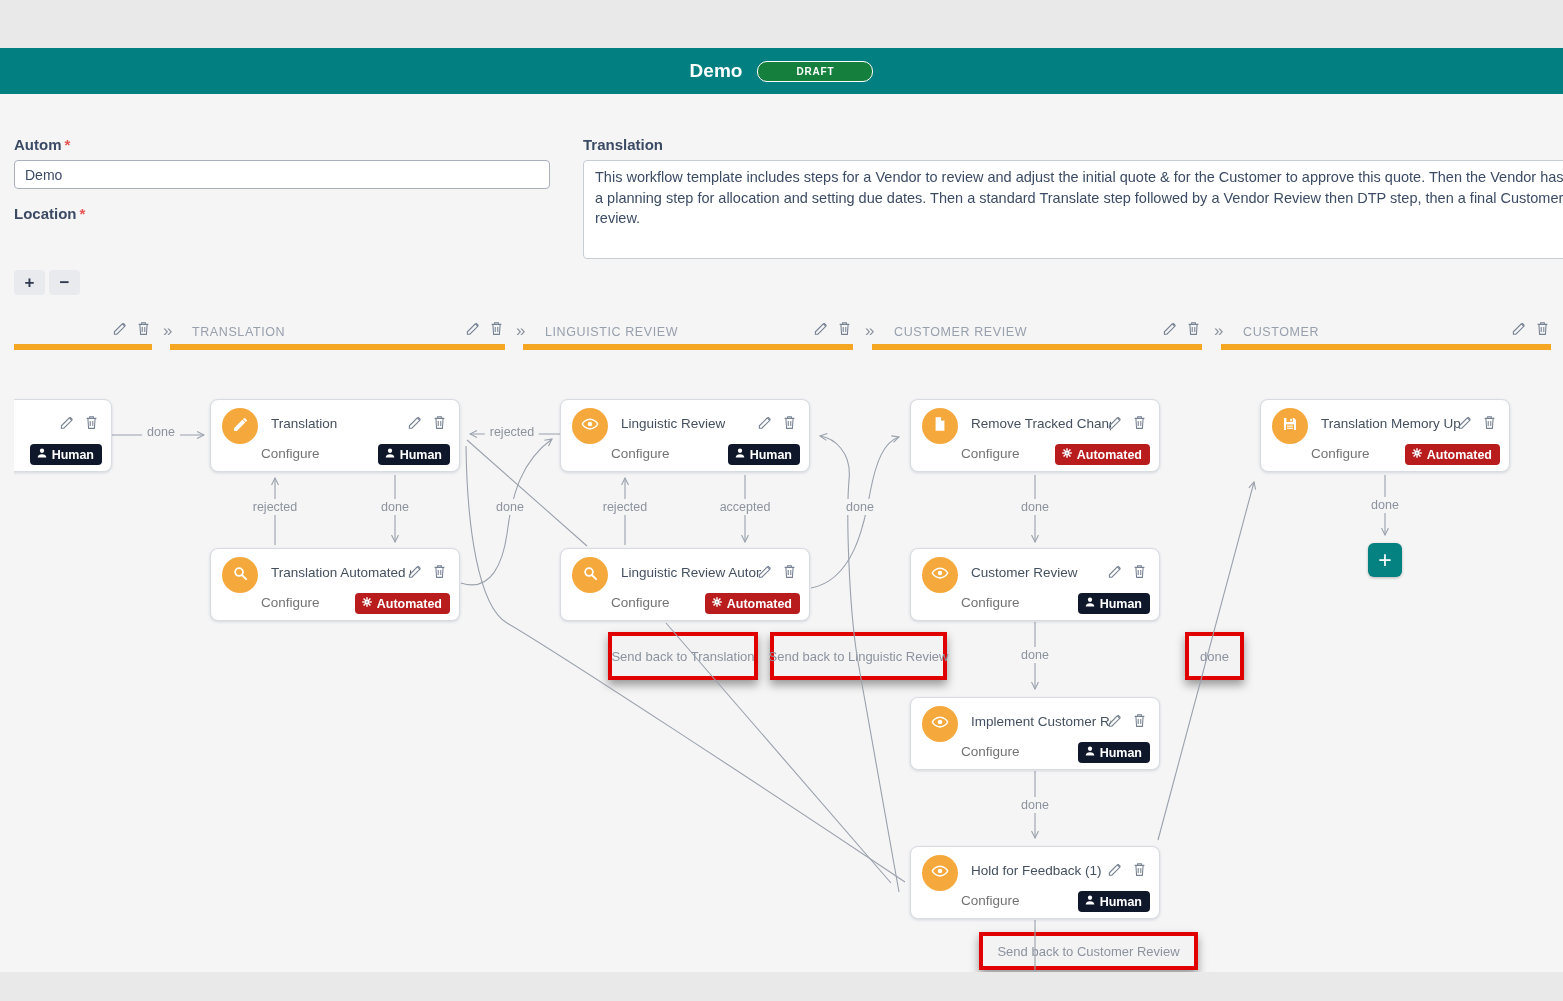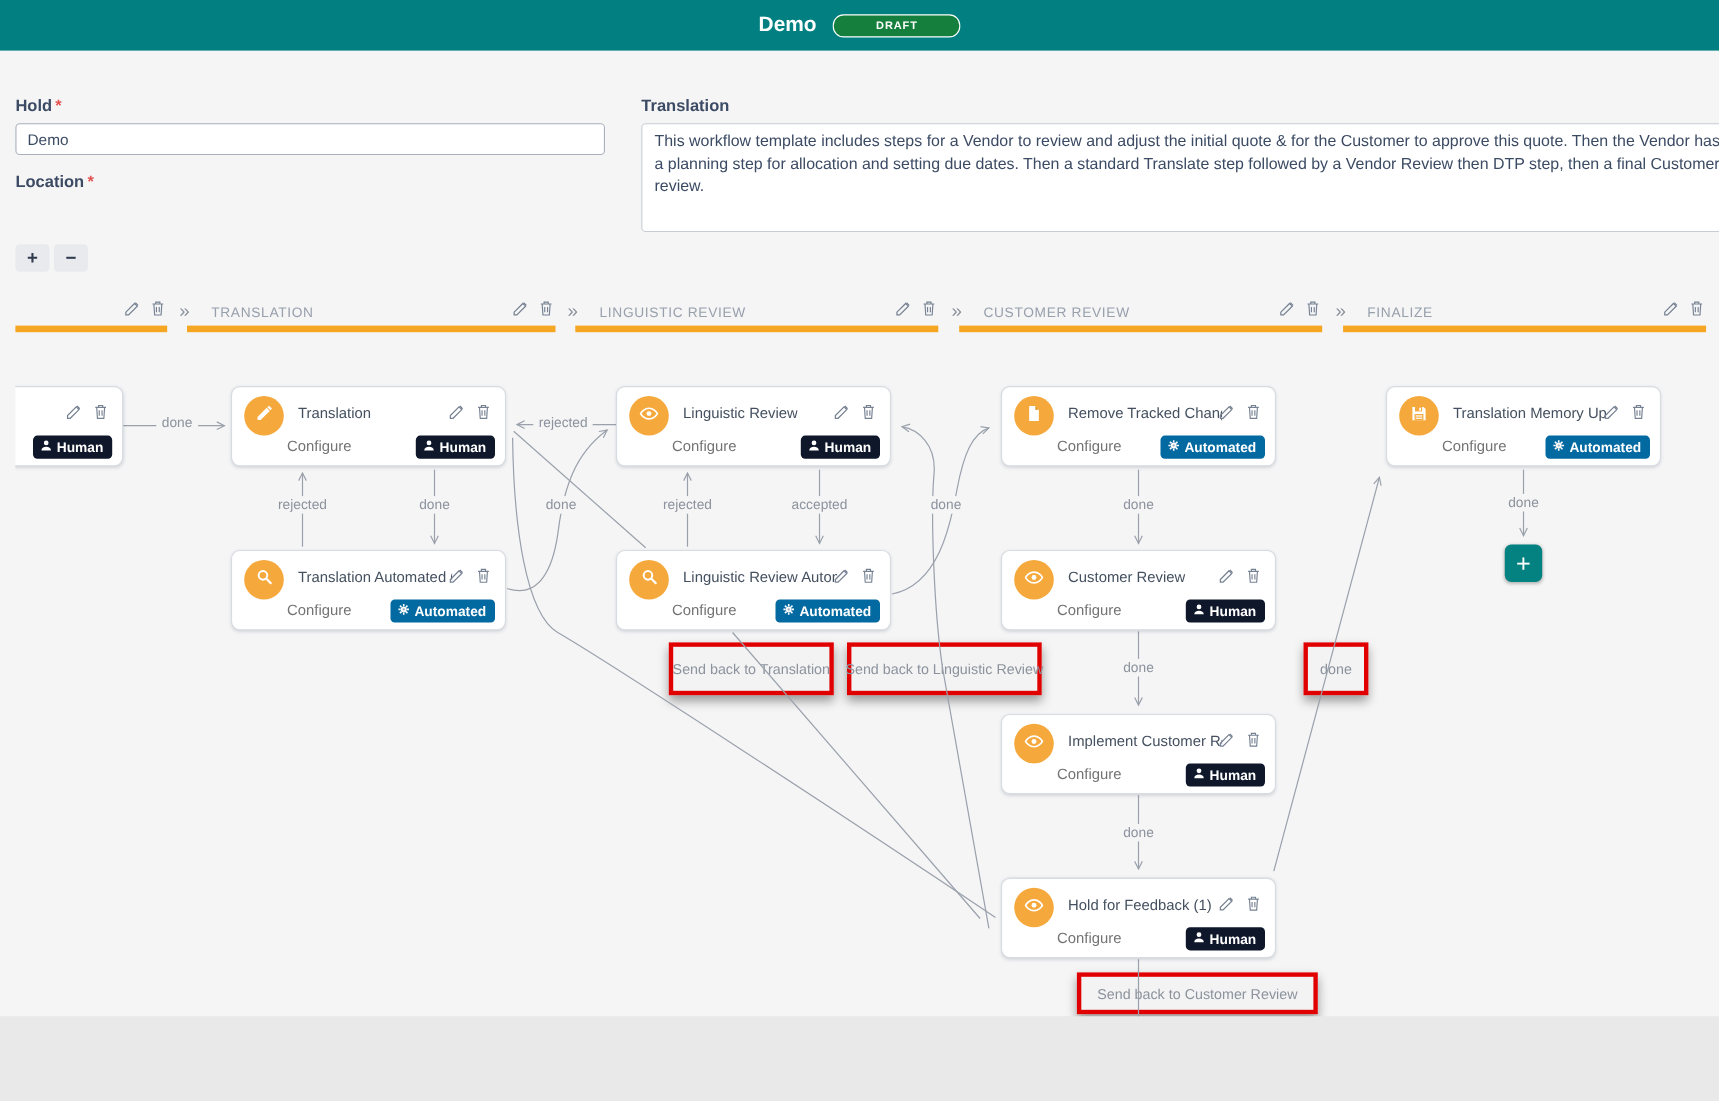--- a/index.html
+++ b/index.html
@@ -1,19 +1,19 @@
 <!DOCTYPE html>
 <html><head>
 <meta charset="utf-8">
 <style>
   * { box-sizing: border-box; margin: 0; padding: 0; }
   html,body { background:#e9e9ea; }
   #app {
     position: relative; width: 1563px; height: 924px; overflow: hidden;
-    background: #f5f5f6; font-family: "Liberation Sans", sans-serif; color:#3c4b64;
+    background: #f5f5f6; font-family: "Liberation Sans", sans-serif; color:#3c4b64;margin-top:48px;
   }
   
   #topbar { position:absolute; left:0; top:0; width:1563px; height:46px; background:#028081;
     display:flex; align-items:center; justify-content:center; z-index:6; }
   #topbar .title { color:#fff; font-size:19px; font-weight:700; }
   #topbar .draft { margin-left:15px; min-width:116px; height:21px; background:#15803d; border:1px solid #fff;
     border-radius:10px; color:#fff; font-size:10px; font-weight:700; letter-spacing:.8px;
     display:flex; align-items:center; justify-content:center; }
   
   .flabel { position:absolute; font-size:15px; font-weight:700; color:#3c4b64; }
@@ -46,37 +46,37 @@
     border-radius:8px; box-shadow:0 1px 3px rgba(60,75,100,.18); z-index:4; }
   .card .circle { position:absolute; left:11px; top:8px; width:36px; height:36px; border-radius:50%;
     background:#f5a83b; display:flex; align-items:center; justify-content:center; }
   .card .ctitle { position:absolute; left:60px; top:16px; font-size:13.5px; color:#44505f;
     white-space:nowrap; overflow:hidden; max-width:140px; }
   .card .acts { position:absolute; right:11px; top:14px; display:flex; gap:9px; }
   .card .configure { position:absolute; left:50px; top:46px; font-size:13.5px; color:#737373; cursor:pointer;text-align:right; }
   .card .badge { position:absolute; right:9px; top:44px; height:21px; border-radius:4px; display:flex;
     align-items:center; gap:4px; padding:0 8px 0 6px; font-size:12.5px; font-weight:700; color:#fff; }
   .badge.human { background:#0f172a; }
-  .badge.automated { background:#0369a1; }
+  .badge.automated { background:#b91c1c; }
   .add-btn { position:absolute; width:34px; height:34px; background:#048181; border-radius:6px; color:#fff;
     display:flex; align-items:center; justify-content:center; font-size:23px; font-weight:400; z-index:4;
     cursor:pointer; box-shadow:0 1px 3px rgba(0,0,0,.25); }
 </style>
 </head>
 <body>
 
 <div id="app">
 
   <div id="topbar">
     <span class="title">Demo</span>
     <span class="draft">DRAFT</span>
   </div>
 
   <div class="flabel" style="left:14px; top:88px;">
-    <span>Hold</span><span class="req">*</span>
+    <span>Autom</span><span class="req">*</span>
   </div>
   <input class="tinput" style="left: 14px; top: 112px;" id="name-input" value="Demo">
 
   <div class="flabel" style="left:14px; top:157px;">
     <span>Location</span><span class="req">*</span>
   </div>
 
   <div class="flabel" style="left:583px; top:88px;">
     <span>Translation</span>
   </div>
@@ -168,21 +168,21 @@
           </svg>
         </span>
       <span class="icon-btn">
           <svg width="15" height="17" viewBox="0 0 20 22">
             <path fill="none" stroke="#768192" stroke-width="1.4" d="M3.5 5.5h13 M7.5 5.5V3.2h5v2.3 M5.2 5.5l.9 13.3h7.8l.9-13.3 M8.3 9v6.5 M11.7 9v6.5"></path>
           </svg>
         </span>
     </div>
       <div class="stage-bar" style="left: 1221px; width: 330px;"></div>
       <div class="stage-chevron" style="left: 1214px;">»</div>
-      <div class="stage-label" style="left: 1243px;">FINALIZE</div>
+      <div class="stage-label" style="left: 1243px;">CUSTOMER</div>
       <div class="stage-acts" style="left: 1511px;">
       <span class="icon-btn">
           <svg width="16" height="17" viewBox="0 0 20 20">
             <path d="M3 17.2h3.1L16 7.3l-3.1-3.1L3 14.1v3.1z" fill="none" stroke="#768192" stroke-width="1.4"></path>
             <path d="M13.8 3.3l3.1 3.1" fill="none" stroke="#768192" stroke-width="1.4"></path>
           </svg>
         </span>
       <span class="icon-btn">
           <svg width="15" height="17" viewBox="0 0 20 22">
             <path fill="none" stroke="#768192" stroke-width="1.4" d="M3.5 5.5h13 M7.5 5.5V3.2h5v2.3 M5.2 5.5l.9 13.3h7.8l.9-13.3 M8.3 9v6.5 M11.7 9v6.5"></path>

